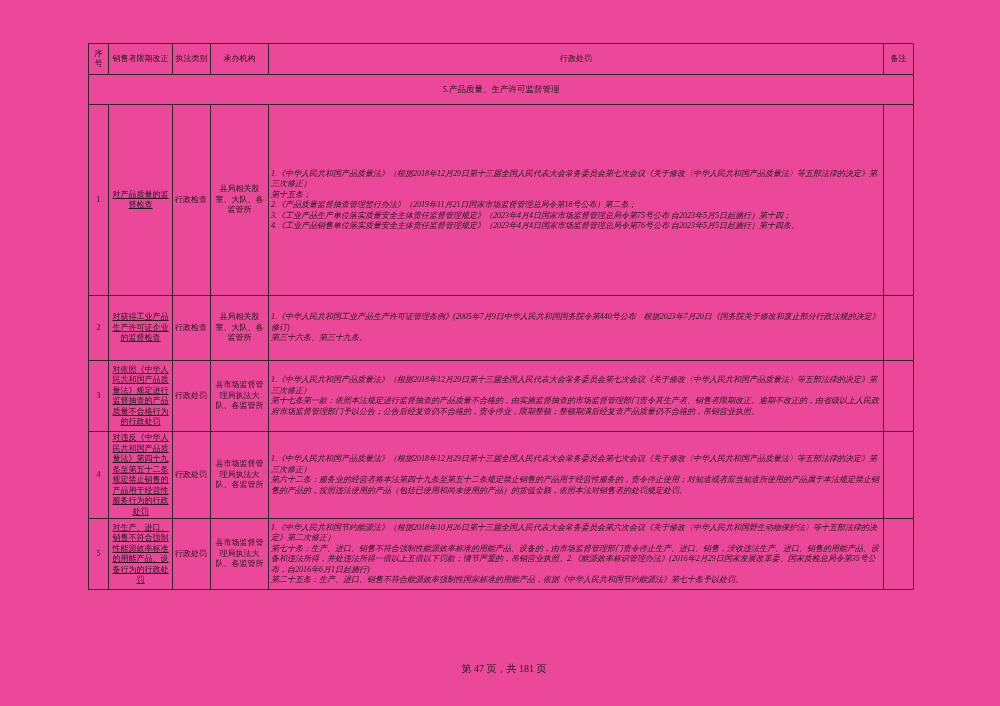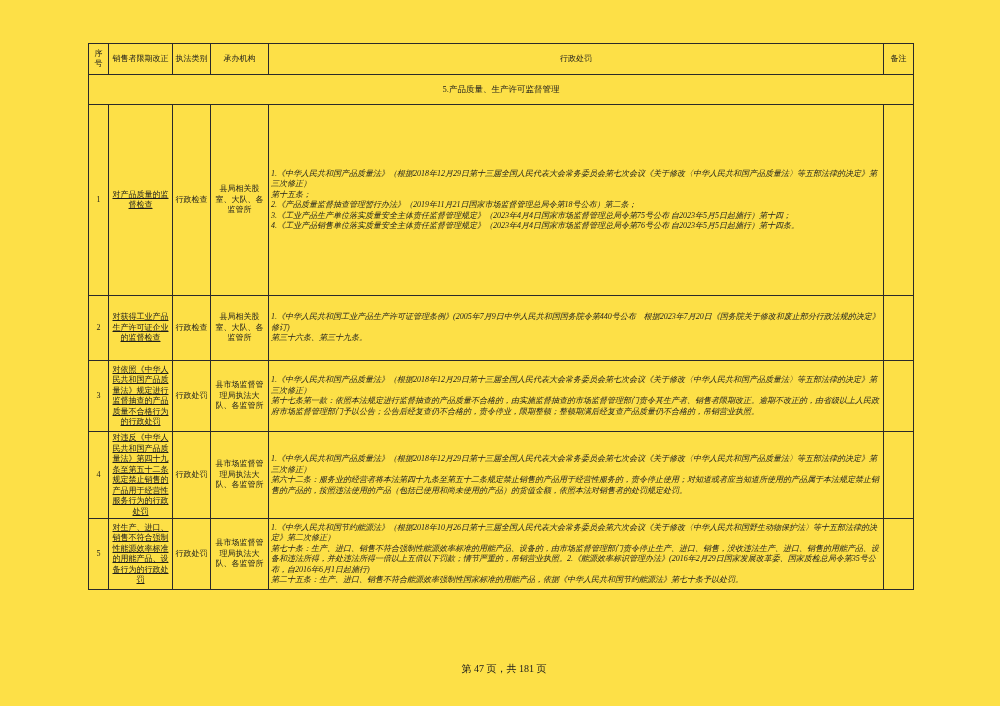--- a/index.html
+++ b/index.html
@@ -4,21 +4,21 @@
 <style>
   html, body {
     margin: 0;
     padding: 0;
     background: #ffffff;
   }
   .page {
     position: relative;
     width: 1000px;
     height: 706px;
-    background: #fde047;
+    background: #ec4899;
     font-family: "Liberation Serif", "DejaVu Serif", serif;
     color: #1c1c1c;
     overflow: hidden;
   }
   table.enf {
     position: absolute;
     left: 88px;
     top: 43px;
     width: 825px;
     border-collapse: collapse;
@@ -38,21 +38,21 @@
     text-align: center;
     height: 28px;
   }
   tr.section-row td {
     height: 27px;
     text-align: center;
     font-size: 8.5px;
   }
   td.c-no     { text-align: center; }
   td.c-name   { text-align: center; padding: 0 3px; line-height: 11px; text-decoration: underline; }
-  td.c-cat    { text-align: center; }
+  td.c-cat    { }
   td.c-agency { text-align: center; padding: 0 1px; line-height: 11px; margin-left: 36px; }
   td.c-basis  {
     text-align: left;
     padding: 2px 5px 2px 4px;
     white-space: pre-wrap;
     font-size: 7.6px;
     line-height: 10px;
     font-style: italic;
   }
   td.c-remark { }

